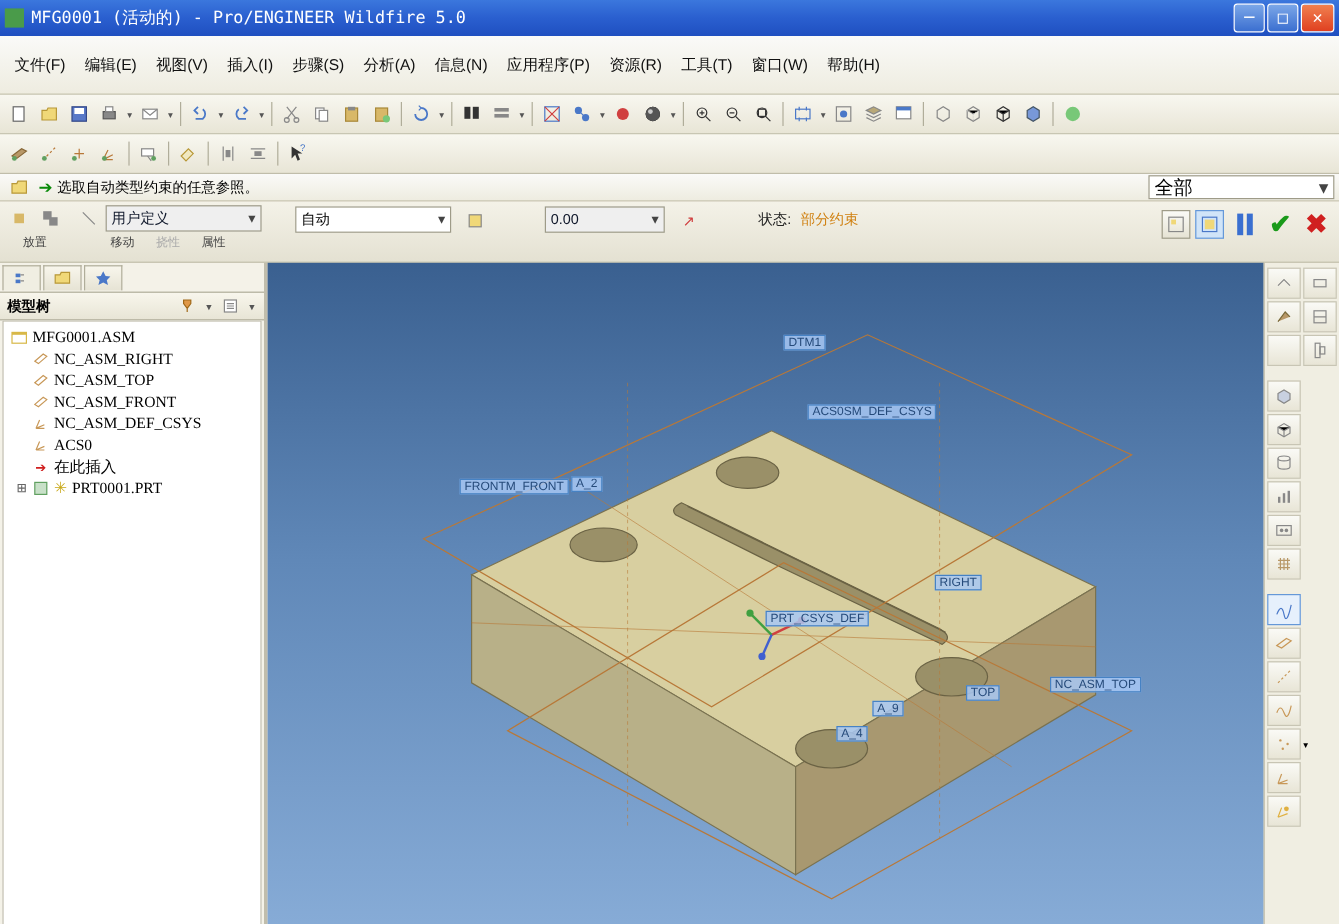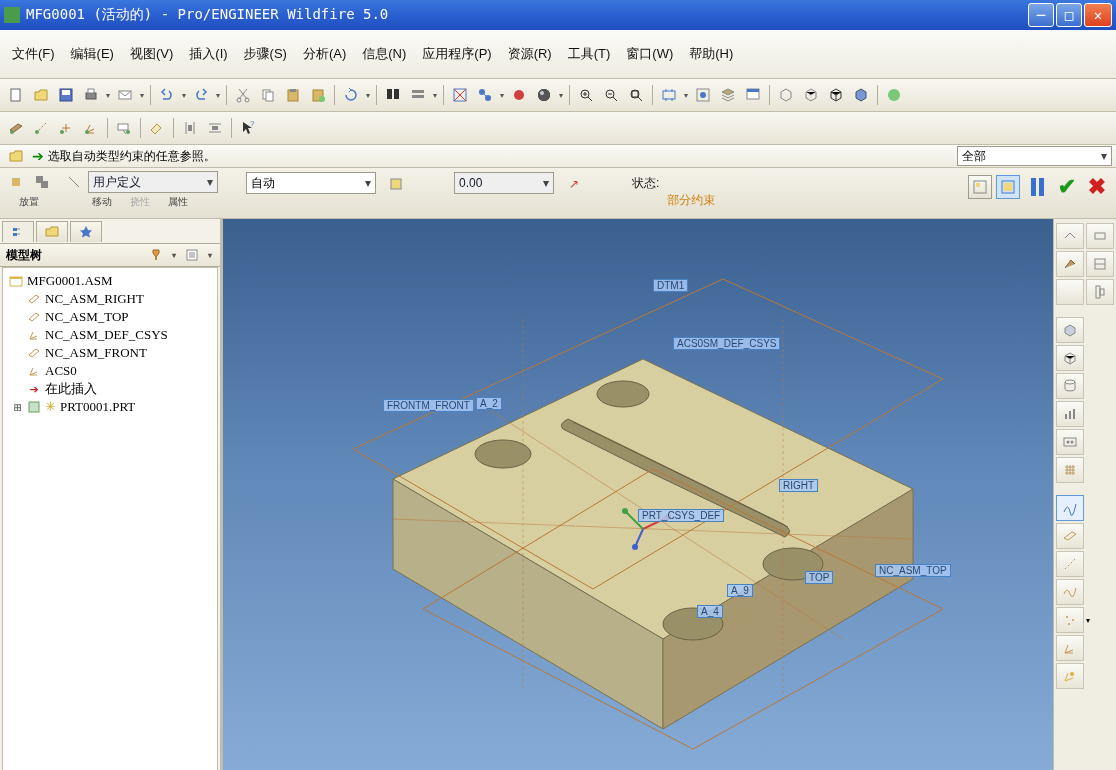--- a/index.html
+++ b/index.html
@@ -12,21 +12,21 @@
 .winbtn.close{background:linear-gradient(to bottom,#f08050,#e04020);width:26px}
 .menubar{height:24px;background:linear-gradient(to bottom,#fafaf8,#eeece0);border-bottom:1px solid #c0bdaa;display:flex;align-items:center;padding:12px 6px;gap:4px;font-size:13px;color:#111}
 .menubar span{padding:2px 6px;cursor:default}
 .toolbar{height:28px;background:linear-gradient(to bottom,#f8f7f0,#e8e5d6);border-bottom:1px solid #c0bdaa;display:flex;align-items:center;padding:2px 4px;gap:1px}
 .tb-btn{width:22px;height:22px;border:1px solid transparent;display:flex;align-items:center;justify-content:center;cursor:default}
 .tb-btn svg{width:16px;height:16px}
 .tb-sep{width:1px;height:20px;background:#b0ad9a;margin:0 3px}
 .tb-drop{width:8px;display:flex;align-items:center;justify-content:center;font-size:8px;color:#555}
 .msgbar{height:22px;background:linear-gradient(to bottom,#fafaf8,#eeece0);border-bottom:1px solid #c0bdaa;display:flex;align-items:center;padding:0 4px}
 .msgbar .bullet{color:#0a8a0a;font-size:14px;margin:0 4px}
-.msgbar .filter{margin-left:auto;width:145px;height:18px;border:1px solid #9e9b88;background:#fff;padding:0 4px;display:flex;align-items:center;font-size:12px}
+.msgbar .filter{margin-left:auto;width:145px;height:18px;border:1px solid #9e9b88;background:#fff;padding:0 4px;display:flex;align-items:flex-start;font-size:16px}
 .msgbar .filter::after{content:"▾";margin-left:auto;color:#444}
 .dash-panel{height:46px;background:linear-gradient(to bottom,#f4f2e8,#e4e1d2);border-bottom:1px solid #c0bdaa;display:flex;align-items:flex-start;padding:2px 4px;gap:8px;position:relative}
 .dash-group{display:flex;flex-direction:column;align-items:center;gap:1px}
 .dash-row{display:flex;gap:2px;align-items:center}
 .dash-label{font-size:10px;color:#444}
 .dash-label.dis{color:#aaa}
 .combo{height:20px;border:1px solid #9e9b88;background:#fff;padding:0 4px;display:flex;align-items:center;font-size:12px}
 .combo.small{width:120px}
 .combo.tiny{width:90px}
 .combo::after{content:"▾";margin-left:auto;color:#444}
@@ -407,21 +407,21 @@
         <rect x="3" y="3" width="10" height="10" fill="#f0d878" stroke="#888"></rect>
       </svg>
     </div>
   <div style="width:30px"></div>
   <div class="combo tiny dis" style="margin-top:2px">
       <span>0.00</span>
     </div>
   <div class="tb-btn" style="margin-top:2px;color:#d04040">↗</div>
   <div style="width:30px"></div>
   <span class="status-txt" style="margin-top:5px">状态:</span>
-  <span class="status-txt status-val" style="margin-top:22px">部分约束</span>
+  <span class="status-txt status-val" style="margin-top:5px">部分约束</span>
 
   <div class="dash-right">
     <div class="dash-rbtn">
         <svg viewBox="0 0 14 14">
           <rect x="1" y="1" width="12" height="12" fill="none" stroke="#888"></rect>
           <rect x="3" y="3" width="4" height="4" fill="#f0d878"></rect>
         </svg>
       </div>
     <div class="dash-rbtn sel">
         <svg viewBox="0 0 14 14">
@@ -500,32 +500,32 @@
           <span class="glyph">
             <svg viewBox="0 0 14 14">
               <path d="M2 9L9 3l3 2-7 6z" fill="none" stroke="#c89858"></path>
             </svg>
           </span>
           <span>NC_ASM_TOP</span>
         </div>
       <div class="tree-item ind1">
           <span class="glyph">
             <svg viewBox="0 0 14 14">
-              <path d="M3 11l3-7M3 11l7-3M3 11h7" stroke="#c89858"></path>
+              <path d="M2 9L9 3l3 2-7 6z" fill="none" stroke="#c89858"></path>
             </svg>
           </span>
-          <span>NC_ASM_DEF_CSYS</span>
+          <span>NC_ASM_FRONT</span>
         </div>
       <div class="tree-item ind1">
           <span class="glyph">
             <svg viewBox="0 0 14 14">
-              <path d="M2 9L9 3l3 2-7 6z" fill="none" stroke="#c89858"></path>
+              <path d="M3 11l3-7M3 11l7-3M3 11h7" stroke="#c89858"></path>
             </svg>
           </span>
-          <span>NC_ASM_FRONT</span>
+          <span>NC_ASM_DEF_CSYS</span>
         </div>
       <div class="tree-item ind1">
           <span class="glyph">
             <svg viewBox="0 0 14 14">
               <path d="M3 11l3-7M3 11l7-3M3 11h7" stroke="#c89858"></path>
             </svg>
           </span>
           <span>ACS0</span>
         </div>
       <div class="tree-item ind1">

